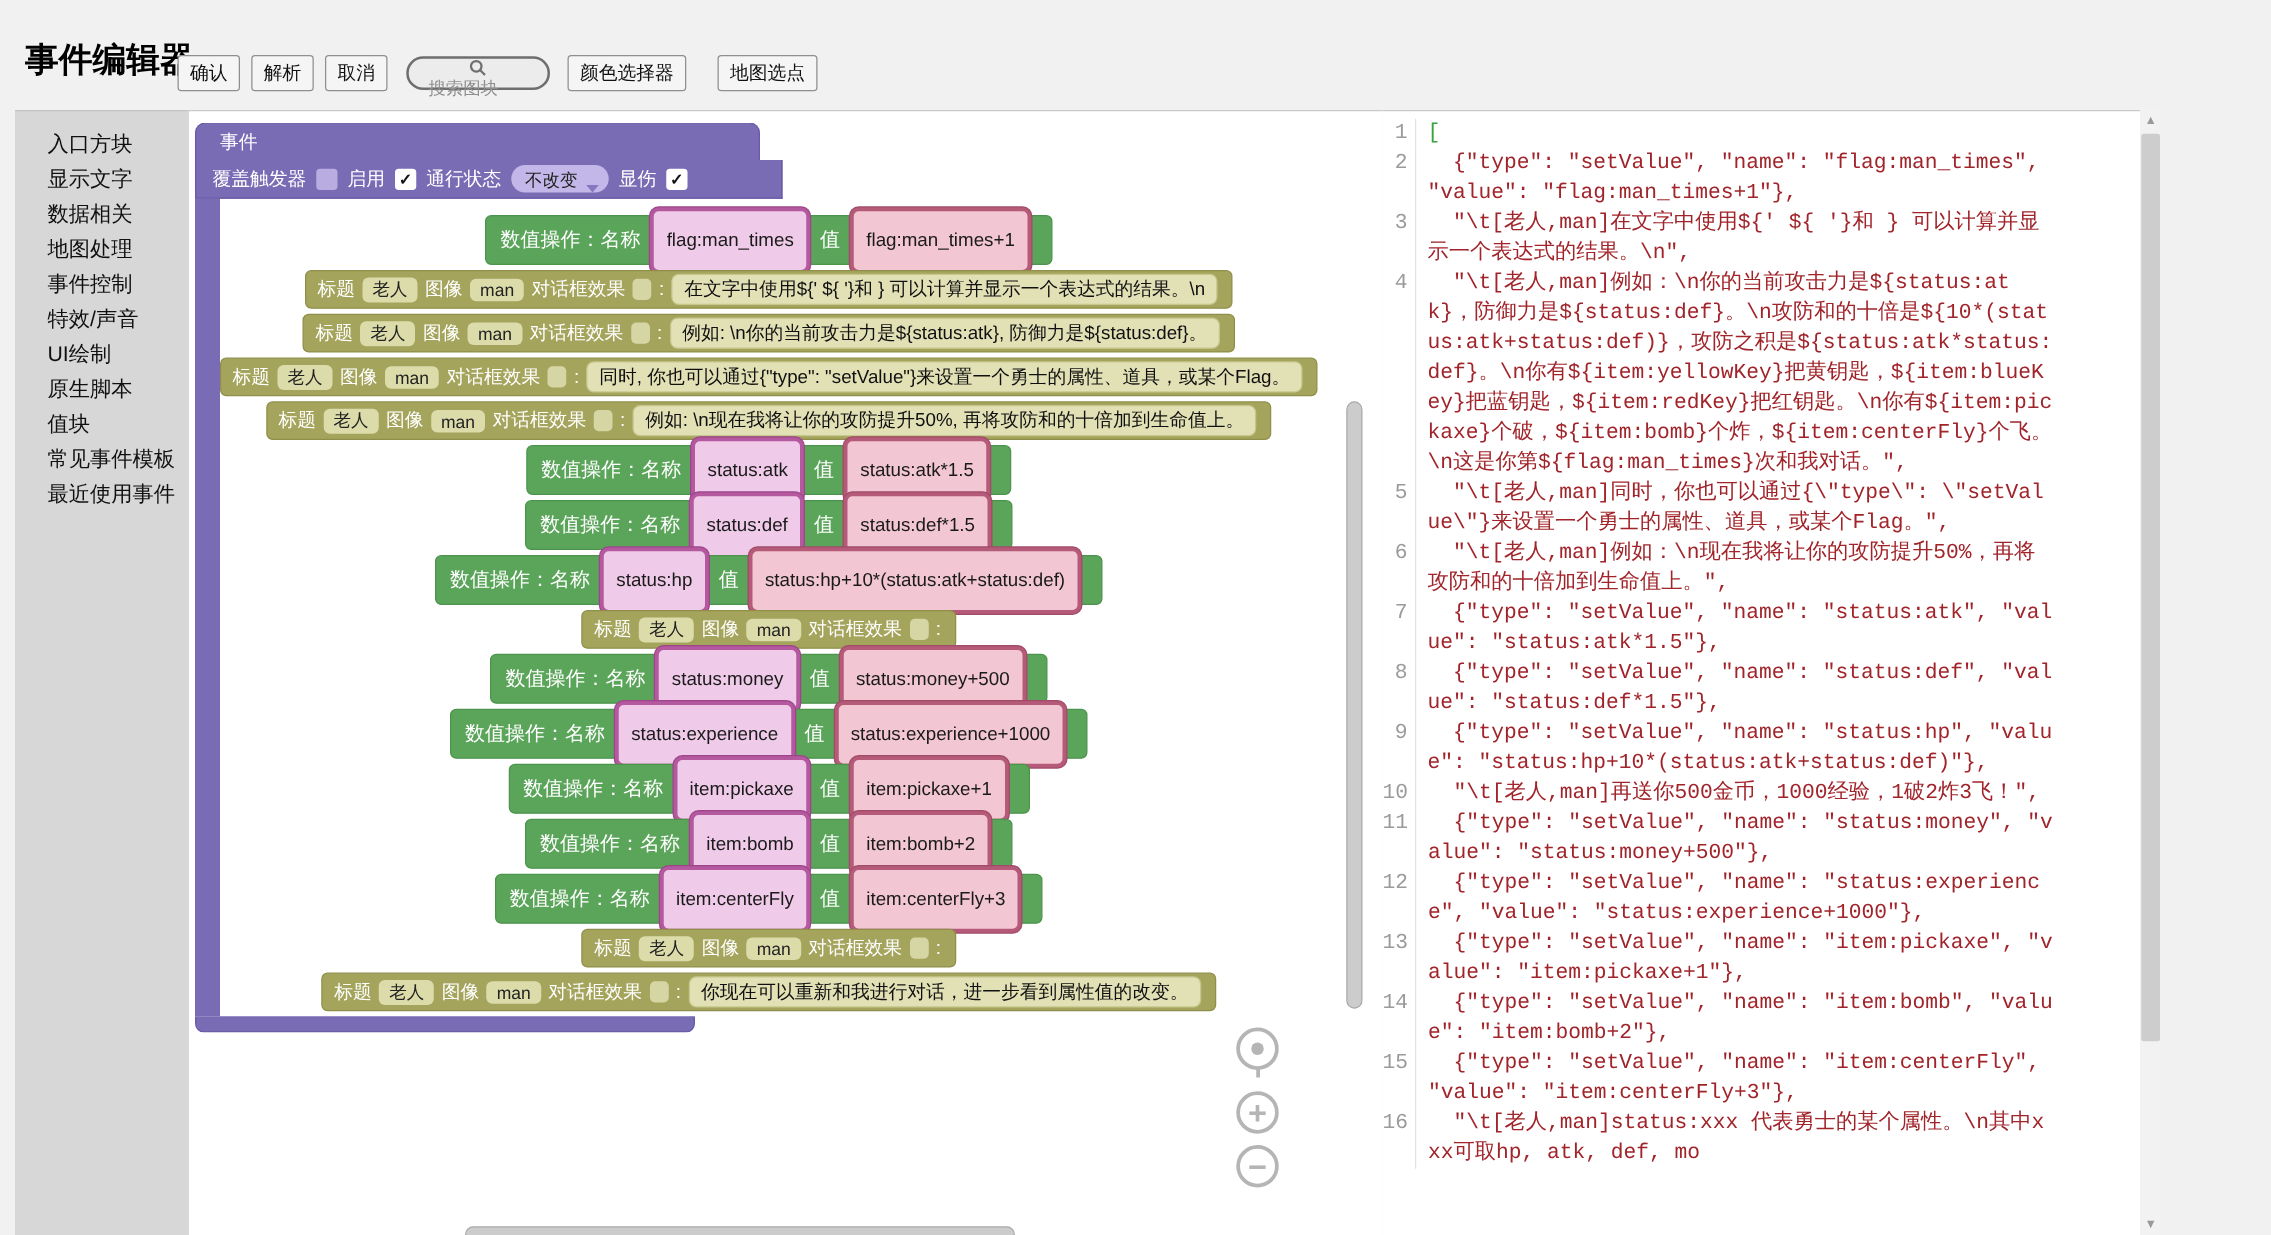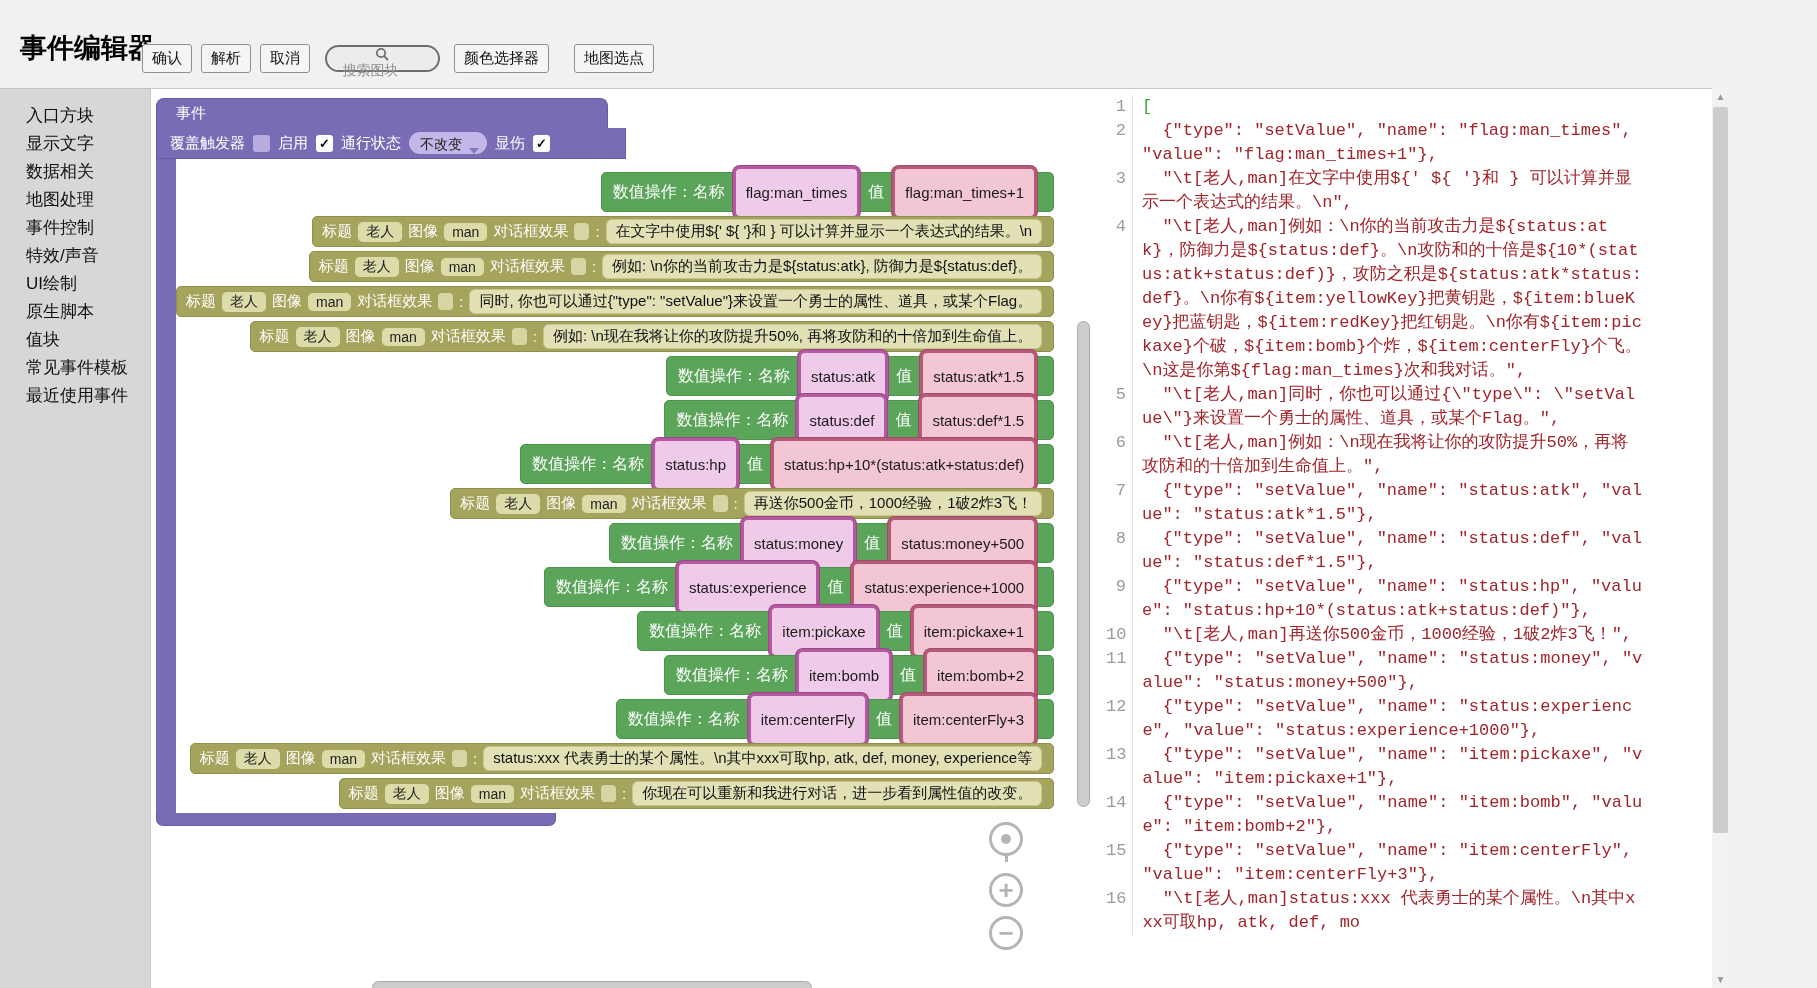--- a/index.html
+++ b/index.html
@@ -13,33 +13,33 @@
             font-size:15px; color:#111; display:flex; align-items:center; margin-right:9px; cursor:pointer; }
   .search-wrap { width:115px; height:27px; border:2px solid #6e6e6e; border-radius:14px; background:#ececec;
                  display:flex; align-items:center; padding:0 8px; margin:0 14px 0 6px;flex-direction:column; }
   .search-wrap svg { flex:none; }
   .search-wrap input { border:none; outline:none; background:transparent; width:80px; font-size:14px; color:#444; }
   .search-wrap input::placeholder { color:#8f8f8f; }
   .tb-btn.wide { margin-left:0; }
   .gap { width:16px; }
 
   
-  .sidebar { position:absolute; left:0; top:88px; width:150px; height:900px; background:#d7d7d7;
+  .sidebar { position:absolute; left:12px; top:88px; width:150px; height:900px; background:#d7d7d7;
              border-top:1px solid #c2c2c2; padding-top:13px; }
   .sb-item { padding:0 0 0 26px; height:28px; line-height:28px; font-size:17px; color:#101010; cursor:pointer; }
 
   
   .canvas { position:absolute; left:150px; top:88px; width:956px; height:900px; background:#ffffff;
             border-top:1px solid #c9c9c9; border-left:1px solid #c9c9c9; overflow:hidden; }
   .event-block { position:absolute; left:5px; top:9px; }
   .eb-row1 { width:452px; height:30px; background:#7a6bb5; border:1px solid #675aa6; border-bottom:none;
              border-radius:8px 8px 0 0; color:#fff; font-size:15px; display:flex; align-items:center; padding-left:19px; }
   .eb-row2 { width:470px; height:31px; background:#7a6bb5; border:1px solid #675aa6; border-top:none;
              display:flex; align-items:center; gap:8px; padding-left:13px; color:#fff; font-size:15px; }
-  .eb-body { border-left:20px solid #7a6bb5; padding-top:13px; display:flex; flex-direction:column; align-items:flex-end; }
+  .eb-body { border-left:20px solid #7a6bb5; padding-top:13px; display:flex; flex-direction:column; align-items:center; }
   .eb-foot { width:400px; height:13px; background:#7a6bb5; border:1px solid #675aa6; border-top:none; border-radius:0 0 7px 7px; }
 
   .cb { width:17px; height:17px; border-radius:3px; display:flex; align-items:center; justify-content:center;
         font-size:13px; font-weight:bold; color:#111; cursor:pointer; }
   .cb-unchecked { background:#b9ace0; }
   .cb-checked   { background:#ffffff; }
   .dd { background:#c2b7e8; border-radius:11px; height:22px; display:flex; align-items:flex-end; gap:7px;
         padding:0 8px 0 11px; color:#1d1d1d; font-size:14px; cursor:pointer; }
   .dd-arrow { width:0; height:0; border-left:5px solid transparent; border-right:5px solid transparent;
               border-top:6px solid #8677c0; }
@@ -223,21 +223,20 @@
   </div>
 
   <div class="brow b-olive">
     <span>标题</span>
     <span class="opill">老人</span>
     <span>图像</span>
     <span class="opill">man</span>
     <span>对话框效果</span>
     <span class="fx-box"></span>
     <span>:</span>
-    <span class="tpill">再送你500金币，1000经验，1破2炸3飞！</span>
   </div>
 
   <div class="brow b-green">
     <span>数值操作：名称</span>
     <span class="pill pill-name">status:money</span>
     <span>值</span>
     <span class="pill pill-value">status:money+500</span>
   </div>
 
   <div class="brow b-green">
@@ -269,21 +268,20 @@
   </div>
 
   <div class="brow b-olive">
     <span>标题</span>
     <span class="opill">老人</span>
     <span>图像</span>
     <span class="opill">man</span>
     <span>对话框效果</span>
     <span class="fx-box"></span>
     <span>:</span>
-    <span class="tpill">status:xxx 代表勇士的某个属性。\n其中xxx可取hp, atk, def, money, experience等</span>
   </div>
 
   <div class="brow b-olive">
     <span>标题</span>
     <span class="opill">老人</span>
     <span>图像</span>
     <span class="opill">man</span>
     <span>对话框效果</span>
     <span class="fx-box"></span>
     <span>:</span>

